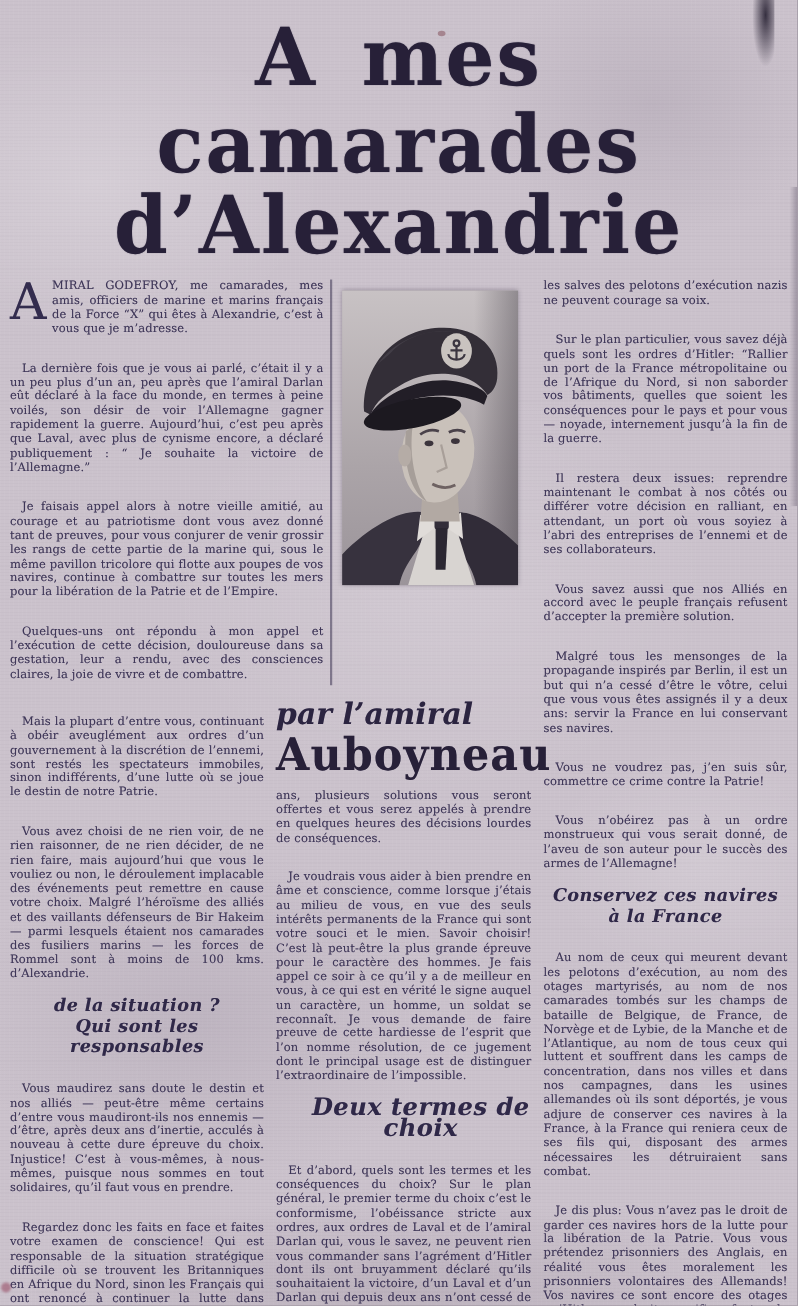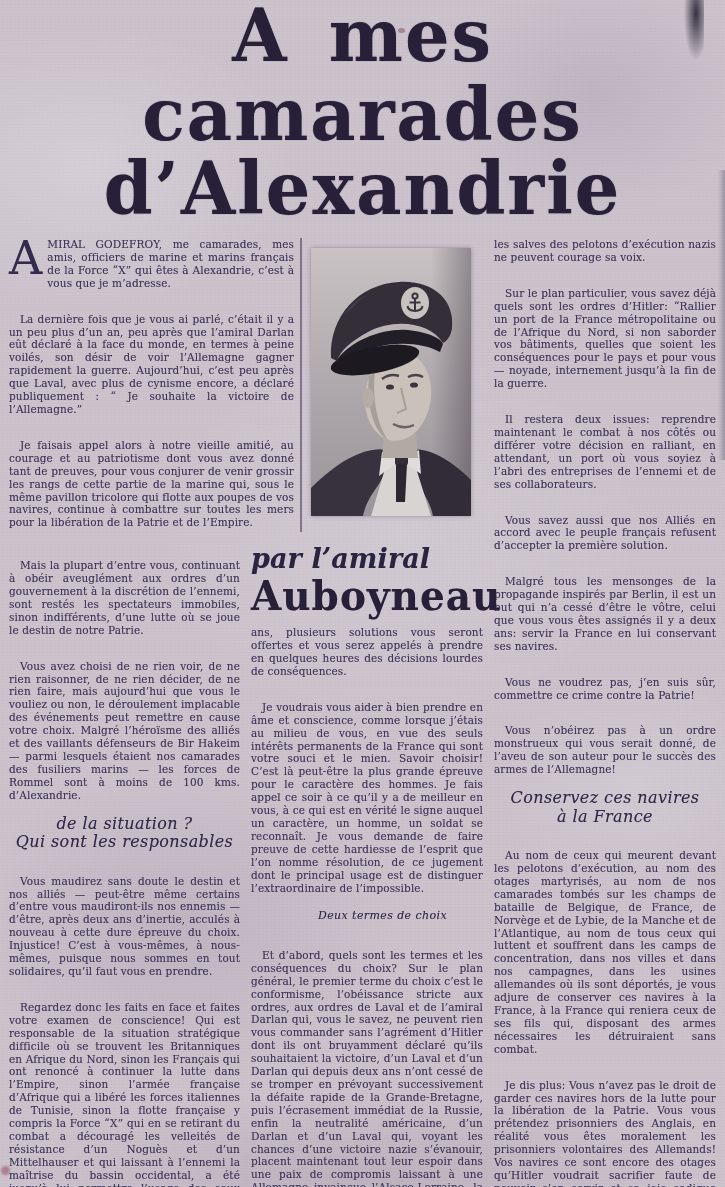--- a/index.html
+++ b/index.html
@@ -15,21 +15,21 @@
       radial-gradient(ellipse 420px 320px at 55% 45%, rgba(255,255,255,.12), transparent 60%),
       radial-gradient(ellipse 360px 260px at 25% 78%, rgba(112,100,122,.14), transparent 60%),
       radial-gradient(ellipse 240px 180px at 88% 66%, rgba(255,255,255,.13), transparent 60%),
       radial-gradient(ellipse 500px 120px at 50% 99%, rgba(118,104,120,.18), transparent 70%),
       repeating-linear-gradient(0deg, rgba(60,50,70,.022) 0 1px, transparent 1px 3px),
       repeating-linear-gradient(90deg, rgba(255,255,255,.03) 0 1px, transparent 1px 4px);
     font-family:"DejaVu Serif","Liberation Serif",serif;
     color:#3e3658;
   }
   
-  .masthead{padding-top:0;}
+  .masthead{padding-top:16px;}
   .masthead .t1,.masthead .t2{
     text-align:center;
     font-weight:bold;
     color:#272038;
     letter-spacing:2px;
     text-shadow:0 0 1px rgba(39,32,56,.55);
   }
   .masthead .t1{font-size:70px;line-height:76px;word-spacing:14px;transform:scaleY(1.04);}
   .masthead .t2{font-size:70px;line-height:74px;transform:scaleY(1.04);}
   
@@ -65,28 +65,28 @@
   .byline .pre{
     font-style:italic;font-weight:bold;
     font-size:27px;line-height:30px;color:#2b2440;
   }
   .byline .name{
     font-weight:bold;font-size:39px;line-height:42px;
     letter-spacing:1px;color:#272038;transform:scaleY(1.05);
   }
   
   .shead{
-    font-style:italic;font-weight:normal;
+    font-style:italic;font-weight:bold;
     text-align:center;text-indent:0;
     font-size:16px;line-height:18.5px;
     color:#2f2848;
     margin:13px 0 8px 0;
     letter-spacing:.4px;
   }
-  .shead.big{font-size:11px;margin-left:31px;}
+  .shead.big{font-size:22px;margin-left:31px;}
   
   .dropcap{
     float:left;
     font-size:46px;line-height:37px;
     padding:2px 5px 0 0;
     font-weight:normal;color:#332c4e;
   }
   
   .artifact{position:absolute;pointer-events:none;}
   .smudge-tr{
@@ -123,20 +123,21 @@
 
   <div class="main">
 
     <div class="leftmid">
 
       <div class="top-zone">
         <div class="intro-col">
           <p><span class="dropcap">A</span><span>MIRAL GODEFROY, me camarades, mes amis, officiers de marine et marins français de la Force “X” qui êtes à Alexandrie, c’est à vous que je m’adresse.</span></p>
           <p class="ind">La dernière fois que je vous ai parlé, c’était il y a un peu plus d’un an, peu après que l’amiral Darlan eût déclaré à la face du monde, en termes à peine voilés, son désir de voir l’Allemagne gagner rapidement la guerre.  Aujourd’hui, c’est peu après que Laval, avec plus de cynisme encore, a déclaré publiquement :  “ Je souhaite la victoire de l’Allemagne.”</p>
           <p class="ind">Je faisais appel alors à notre vieille amitié, au courage et au patriotisme dont vous avez donné tant de preuves, pour vous conjurer de venir grossir les rangs de cette partie de la marine qui, sous le même pavillon tricolore qui flotte aux poupes de vos navires, continue à combattre sur toutes les mers pour la libération de la Patrie et de l’Empire.</p>
+          <p class="ind">Quelques-uns ont répondu à mon appel et l’exécution de cette décision, douloureuse dans sa gestation, leur a rendu, avec des consciences claires, la joie de vivre et de combattre.</p>
         </div>
 
         <div class="photo-col">
           <div class="photo-frame">
             <svg width="160" height="268" viewBox="0 0 160 268" role="img">
               <defs>
                 <linearGradient id="pbg" x1="0" y1="0" x2="0" y2="1">
                   <stop offset="0" stop-color="#c8c2c4"></stop>
                   <stop offset="0.6" stop-color="#aba4a8"></stop>
                   <stop offset="1" stop-color="#9b949a"></stop>

